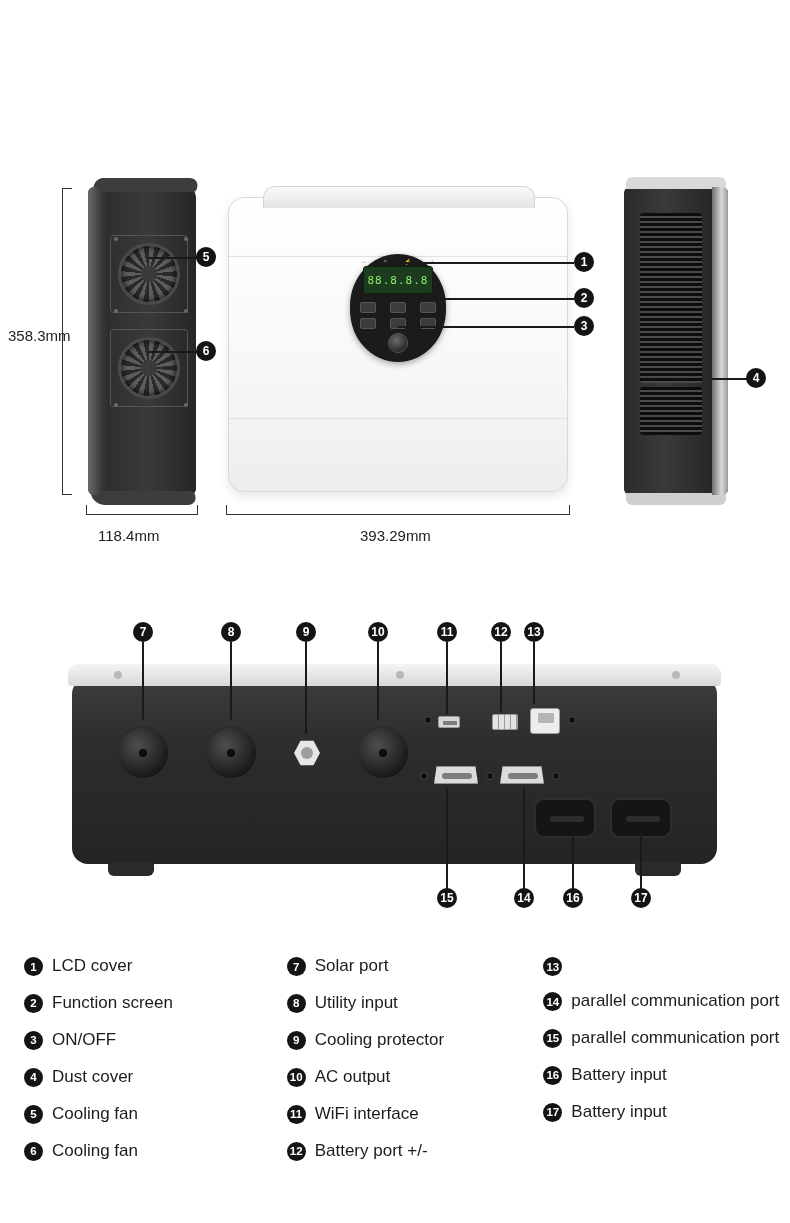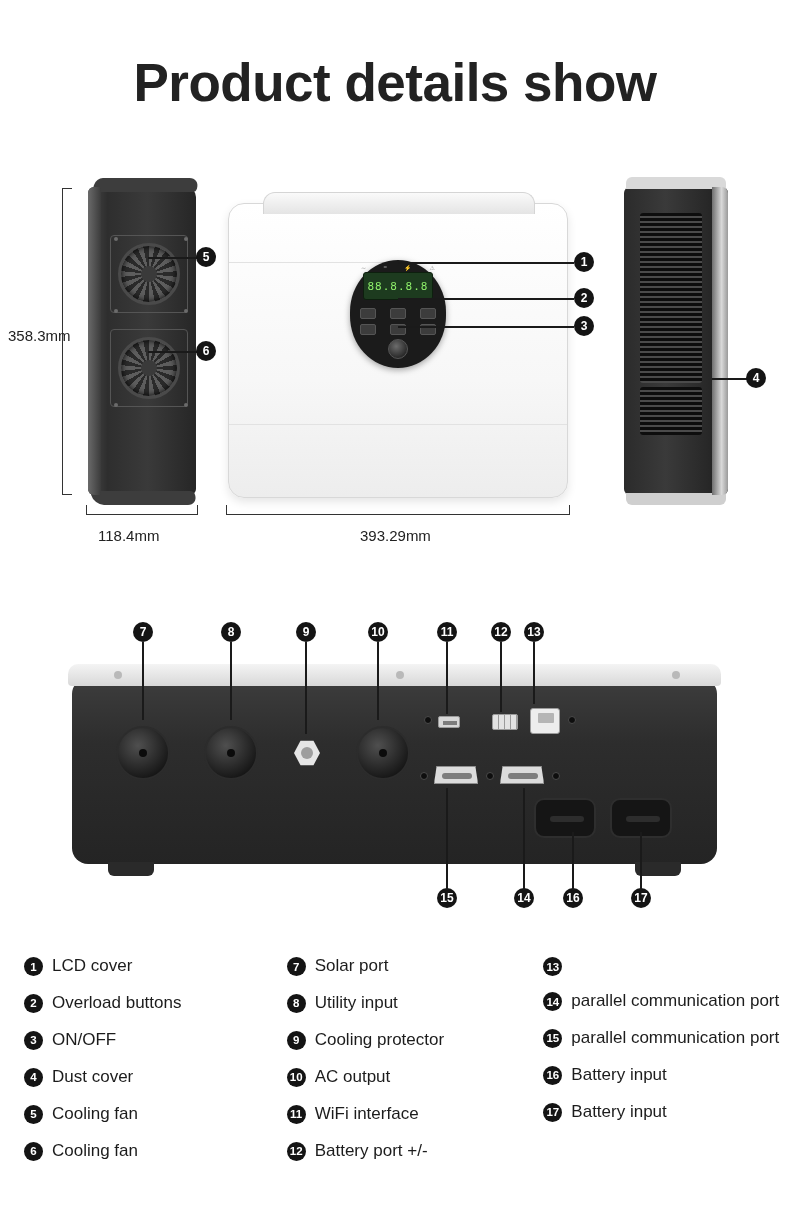--- a/index.html
+++ b/index.html
@@ -83,21 +83,21 @@
     position: absolute; left: 22px; width: 78px; height: 78px;
     border: 1px solid #555; border-radius: 4px;
   }
   .fan-plate.p1 { top: 48px; }
   .fan-plate.p2 { top: 142px; }
   .screw { position:absolute; width:4px; height:4px; background:#6b6b6b; border-radius:50%; }
 
   
   .front-unit {
     position: absolute;
-    left: 228px; top: 38px;
+    left: 228px; top: 32px;
     width: 340px; height: 295px;
     background: linear-gradient(180deg,#ffffff 0%, #f7f7f7 60%, #ededed 100%);
     border: 1px solid #d8d8d8;
     border-radius: 16px;
     box-shadow: 0 4px 10px rgba(0,0,0,0.10);
   }
   .front-unit .cap {
     position: absolute; left: 34px; top: -12px; width: 272px; height: 22px;
     background: linear-gradient(180deg,#fafafa,#e4e4e4);
     border: 1px solid #d5d5d5; border-bottom: none;
@@ -314,21 +314,20 @@
   }
   .legend-text {
     font-size:17px; color:#1c1c1c; line-height:1.35;
   }
 </style>
 </head>
 <body>
 
 <div id="page">
 
-  <div class="page-title">Product details show</div>
 
   <div class="top-area">
 
     <div class="dim-v"></div>
     <div class="dim-v-label">358.3mm</div>
 
     <div class="side-left">
       <div class="top-lip"></div>
       <div class="bot-lip"></div>
       <div class="edge"></div>
@@ -474,21 +473,21 @@
 
   <div class="legend">
 
     <div class="legend-col c1">
       <div class="legend-item">
         <div class="legend-num">1</div>
         <div class="legend-text">LCD cover</div>
       </div>
       <div class="legend-item">
         <div class="legend-num">2</div>
-        <div class="legend-text">Overload buttons</div>
+        <div class="legend-text">Function screen</div>
       </div>
       <div class="legend-item">
         <div class="legend-num">3</div>
         <div class="legend-text">ON/OFF</div>
       </div>
       <div class="legend-item">
         <div class="legend-num">4</div>
         <div class="legend-text">Dust cover</div>
       </div>
       <div class="legend-item">

